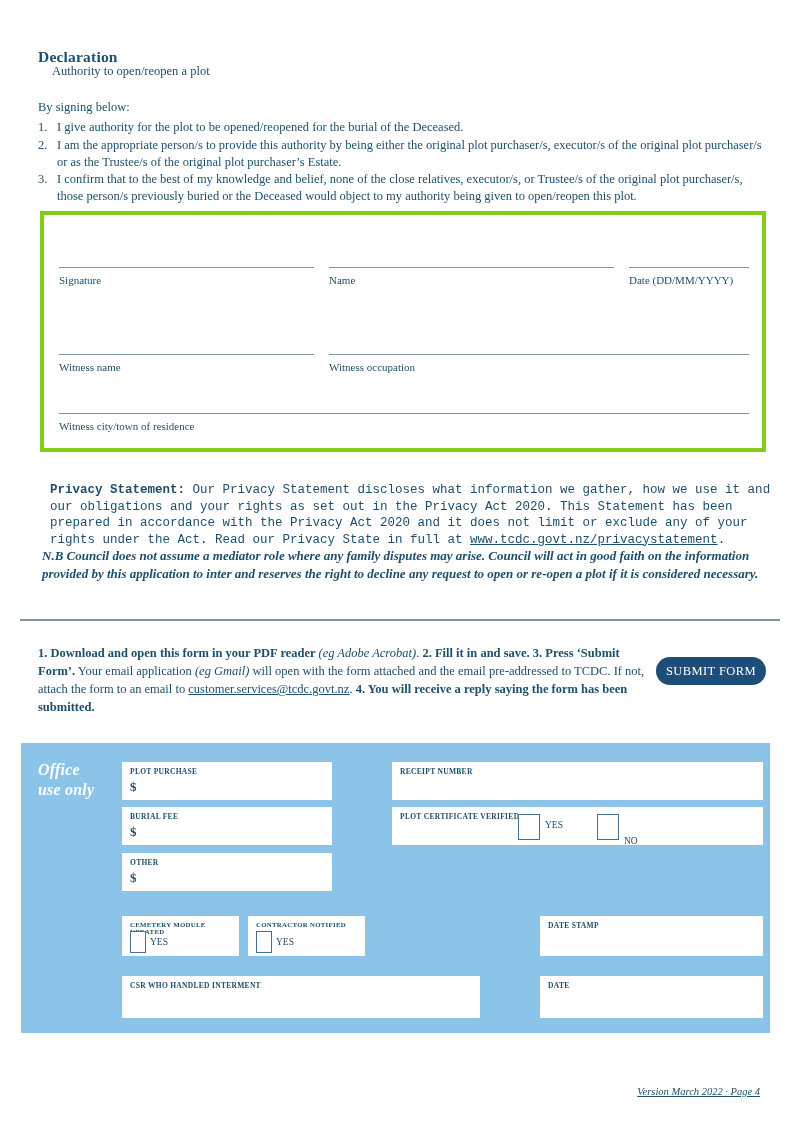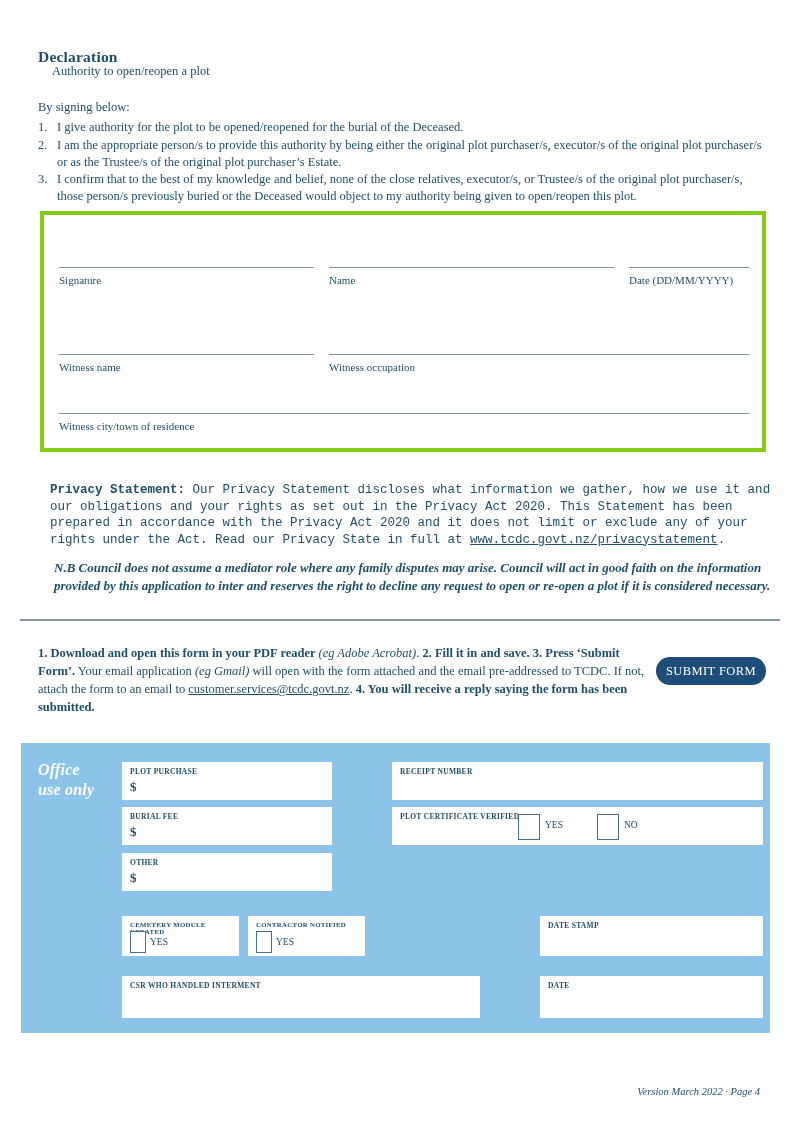--- a/index.html
+++ b/index.html
@@ -73,21 +73,21 @@
     <div class="field-label abs" style="left:285px;top:146px;">Witness occupation</div>
 
     <div class="field-line abs" style="left:15px;top:198px;width:690px;"></div>
     <div class="field-label abs" style="left:15px;top:205px;">Witness city/town of residence</div>
   </div>
 
   <p class="para abs" style="left:38px;top:470px;width:726px;margin:12px;font-family:Liberation Mono, monospace;">
     <b>Privacy Statement:</b><span> Our Privacy Statement discloses what information we gather, how we use it and our obligations and your rights as set out in the Privacy Act 2020. This Statement has been prepared in accordance with the Privacy Act 2020 and it does not limit or exclude any of your rights under the Act. Read our Privacy State in full at </span><span class="link">www.tcdc.govt.nz/privacystatement</span><span>.</span>
   </p>
 
-  <p class="note-para abs" style="left:38px;top:543px;width:726px;margin:16px;">N.B Council does not assume a mediator role where any family disputes may arise. Council will act in good faith on the information provided by this application to inter and reserves the right to decline any request to open or re-open a plot if it is considered necessary.</p>
+  <p class="note-para abs" style="left:38px;top:543px;width:726px;margin:4px;">N.B Council does not assume a mediator role where any family disputes may arise. Council will act in good faith on the information provided by this application to inter and reserves the right to decline any request to open or re-open a plot if it is considered necessary.</p>
 
   <div class="divider abs" style="left:20px;top:619px;width:760px;"></div>
 
   <p class="instr abs" style="left:38px;top:644px;width:612px;margin:0;">
     <span class="bold">1. Download and open this form in your PDF reader </span><span class="it">(eg Adobe Acrobat)</span><span>. </span>
     <span class="bold">2. Fill it in and save. </span>
     <span class="bold">3. Press ‘Submit Form’.</span><span> Your email application </span><span class="it">(eg Gmail)</span><span> will open with the form attached and the email pre-addressed to TCDC. If not, attach the form to an email to </span><span class="link">customer.services@tcdc.govt.nz</span><span>. </span><span class="bold">4. You will receive a reply saying the form has been submitted.</span>
   </p>
   <div class="submit-btn abs" style="left:656px;top:657px;width:110px;height:28px;">SUBMIT FORM</div>
 
@@ -111,21 +111,21 @@
     </div>
 
     <div class="wbox" style="left:371px;top:19px;width:371px;height:38px;">
       <span class="lbl">RECEIPT NUMBER</span>
     </div>
     <div class="wbox" style="left:371px;top:64px;width:371px;height:38px;">
       <span class="lbl">PLOT CERTIFICATE VERIFIED</span>
       <span class="cb" style="left:126px;top:7px;width:20px;height:24px;"></span>
       <span class="cb-lbl" style="left:153px;top:13px;">YES</span>
       <span class="cb" style="left:205px;top:7px;width:20px;height:24px;"></span>
-      <span class="cb-lbl" style="left:232px;top:13px;">NO</span>
+      <span class="cb-lbl" style="left:232px;top:29px;">NO</span>
     </div>
 
     <div class="wbox" style="left:101px;top:173px;width:117px;height:40px;">
       <span class="lbl sm">CEMETERY MODULE UPDATED</span>
       <span class="cb" style="left:8px;top:15px;width:14px;height:20px;"></span>
       <span class="cb-lbl" style="left:28px;top:21px;">YES</span>
     </div>
     <div class="wbox" style="left:227px;top:173px;width:117px;height:40px;">
       <span class="lbl sm">CONTRACTOR NOTIFIED</span>
       <span class="cb" style="left:8px;top:15px;width:14px;height:20px;"></span>
@@ -136,15 +136,15 @@
     </div>
 
     <div class="wbox" style="left:101px;top:233px;width:358px;height:42px;">
       <span class="lbl">CSR WHO HANDLED INTERMENT</span>
     </div>
     <div class="wbox" style="left:519px;top:233px;width:223px;height:42px;">
       <span class="lbl">DATE</span>
     </div>
   </div>
 
-  <div class="footer abs" style="left:400px;top:1086px;width:360px;">Version March 2022  ·  Page 4</div>
+  <div class="footer abs" style="left:400px;top:1086px;width:360px;text-decoration:underline;">Version March 2022  ·  Page 4</div>
 
 </div>
 
 </body></html>

